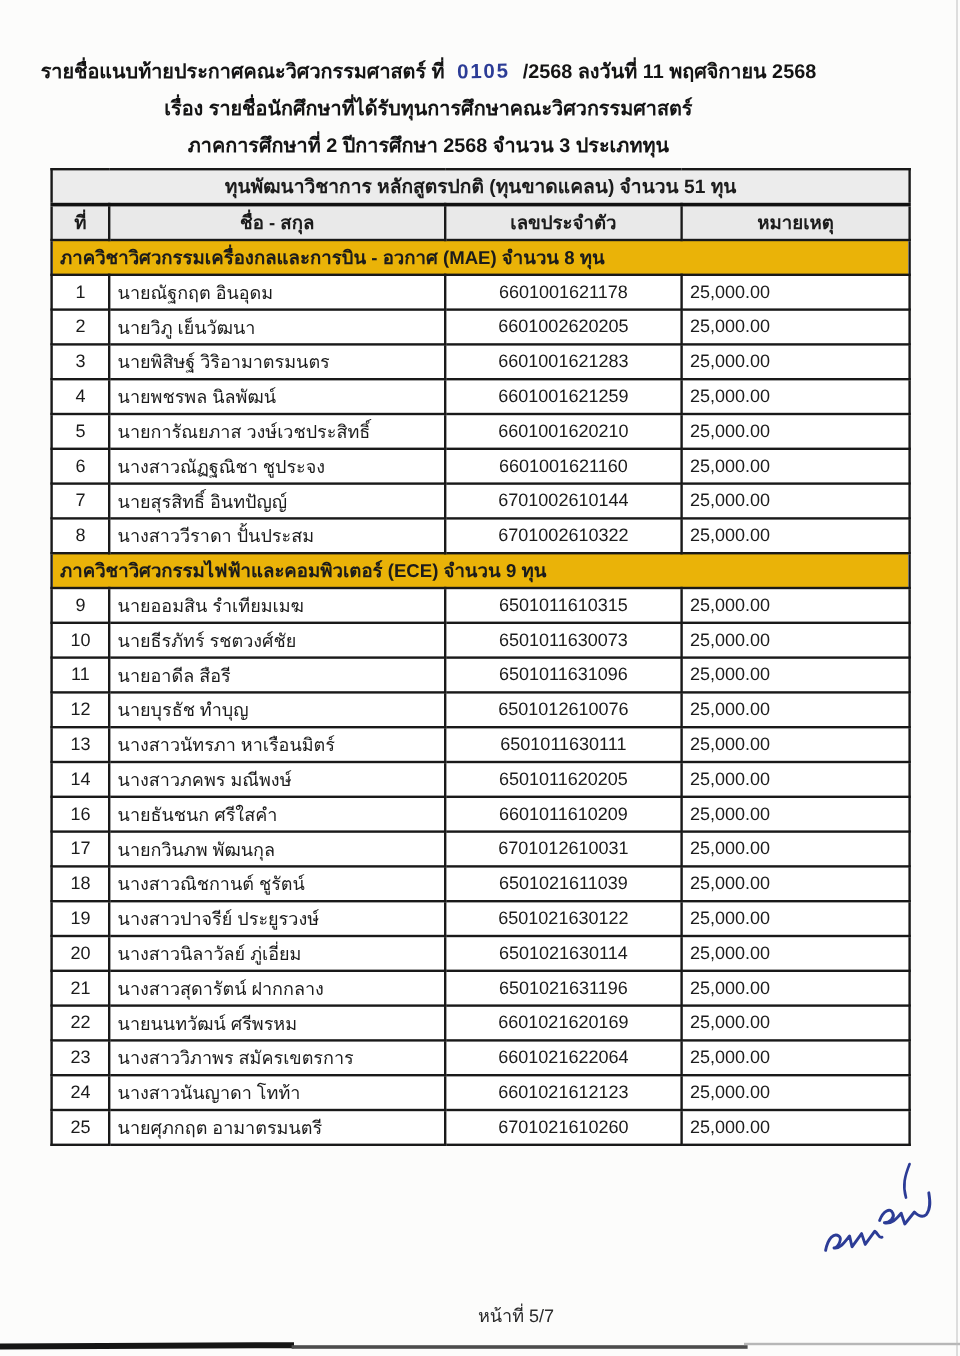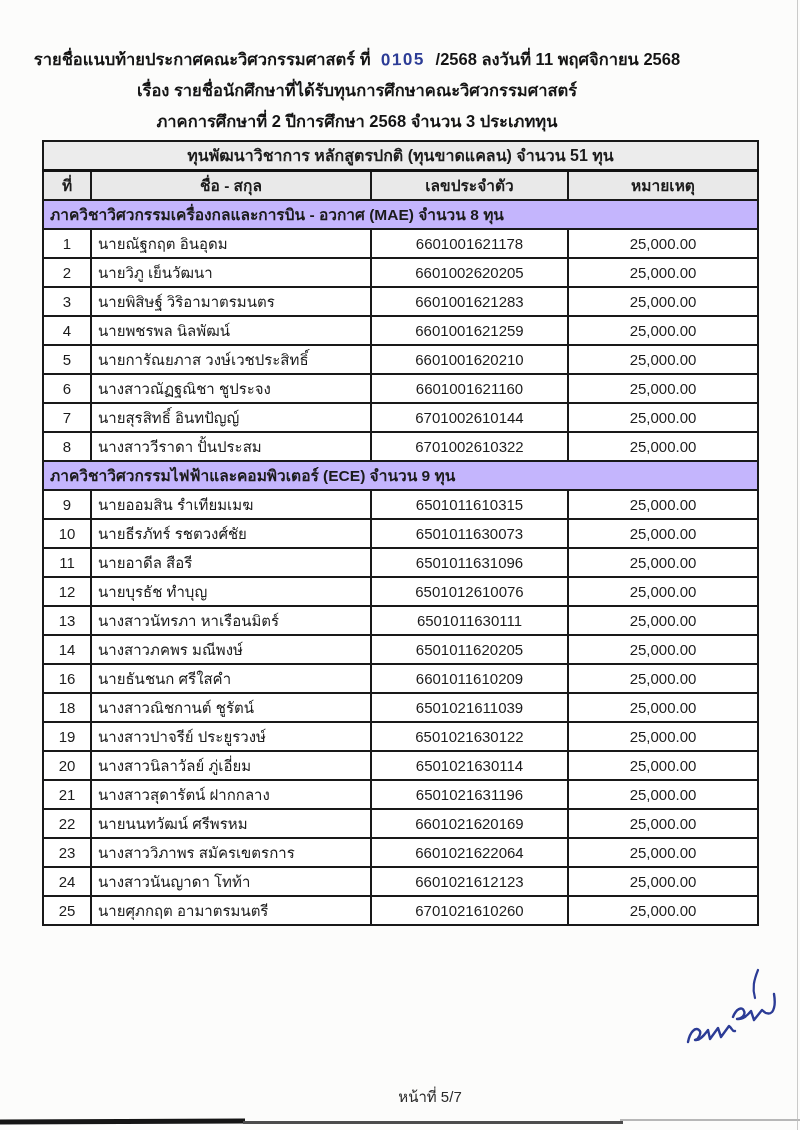--- a/index.html
+++ b/index.html
@@ -64,26 +64,26 @@
   .header-row th {
     background: #e9e9e9;
     font-weight: bold;
     text-align: center;
     font-size: 15.5px;
   }
   .section-row td {
     font-weight: bold;
     text-align: left;
     font-size: 15.5px;
-    background: #c4b5fd;
+    background: #eab308;
   }
   .cell-no     { text-align: center; }
   .cell-name   { text-align: left; }
   .cell-id     { text-align: center; }
-  .cell-remark { text-align: center; margin-left: 21px; }
+  .cell-remark { text-align: left; margin-left: 21px; }
   
   .page-footer {
     position: absolute;
     top: 1085px;
     left: 30px;
     width: 800px;
     text-align: center;
     font-size: 15px;
     color: #2a2a2a;
   }
@@ -255,20 +255,26 @@
         <td class="cell-id">6501011620205</td>
         <td class="cell-remark">25,000.00</td>
       </tr>
       <tr>
         <td class="cell-no">16</td>
         <td class="cell-name">นายธันชนก ศรีใสคำ</td>
         <td class="cell-id">6601011610209</td>
         <td class="cell-remark">25,000.00</td>
       </tr>
       <tr>
+        <td class="cell-no">17</td>
+        <td class="cell-name">นายกวินภพ พัฒนกุล</td>
+        <td class="cell-id">6701012610031</td>
+        <td class="cell-remark">25,000.00</td>
+      </tr>
+      <tr>
         <td class="cell-no">18</td>
         <td class="cell-name">นางสาวณิชกานต์ ชูรัตน์</td>
         <td class="cell-id">6501021611039</td>
         <td class="cell-remark">25,000.00</td>
       </tr>
       <tr>
         <td class="cell-no">19</td>
         <td class="cell-name">นางสาวปาจรีย์ ประยูรวงษ์</td>
         <td class="cell-id">6501021630122</td>
         <td class="cell-remark">25,000.00</td>

